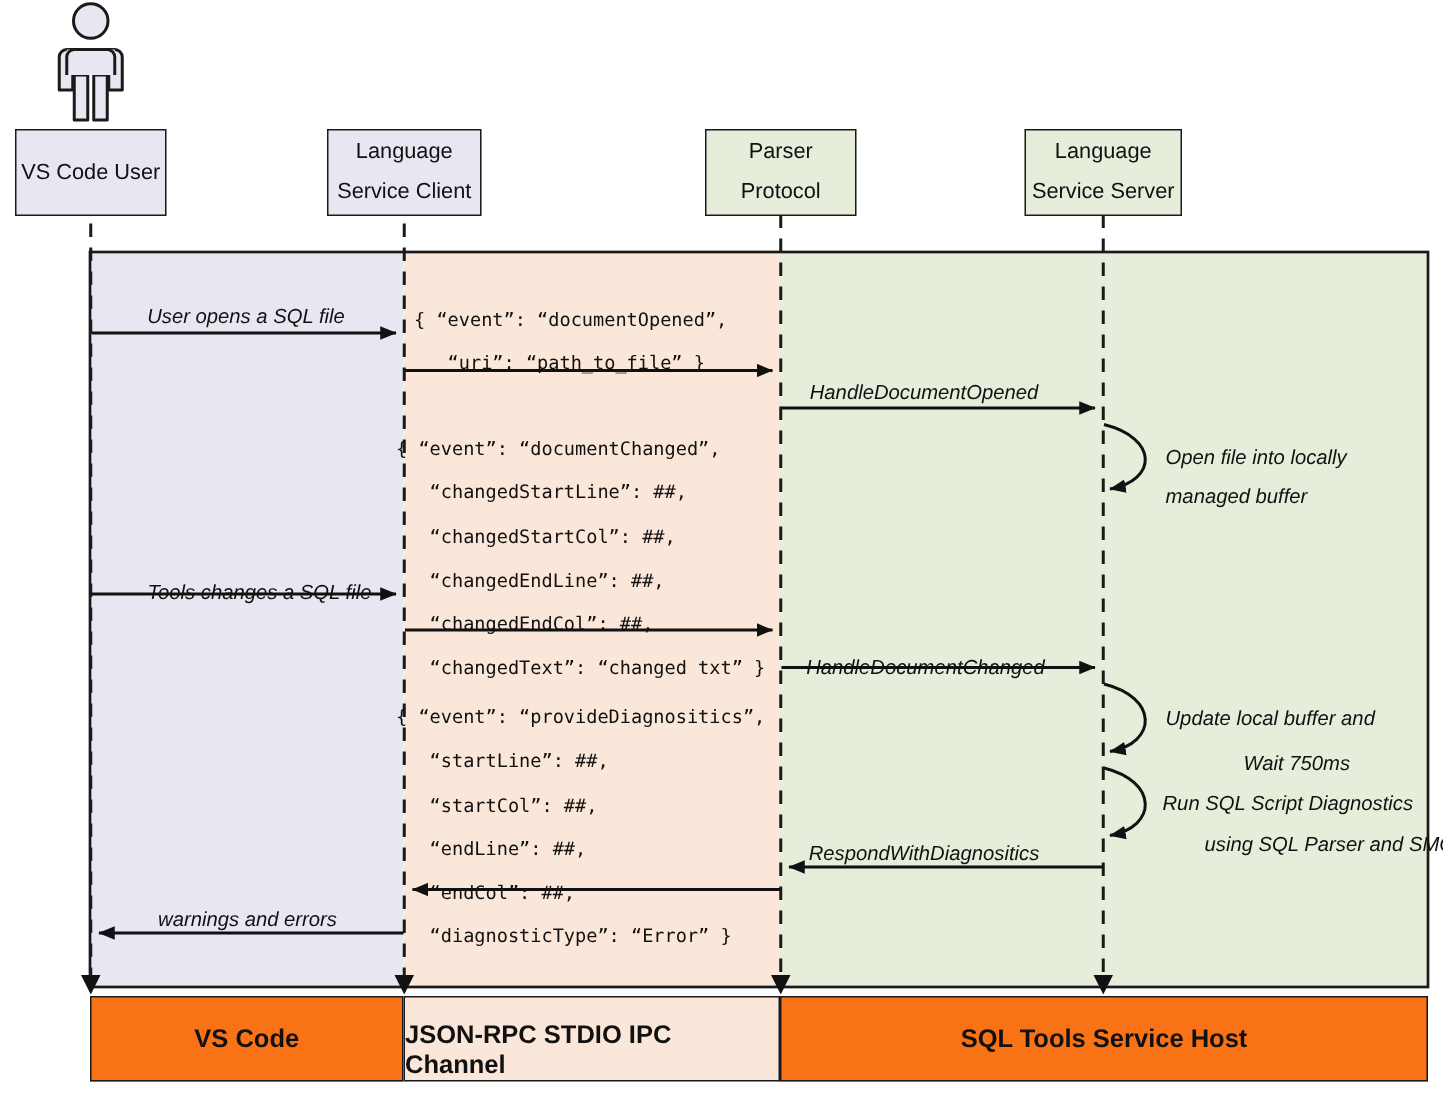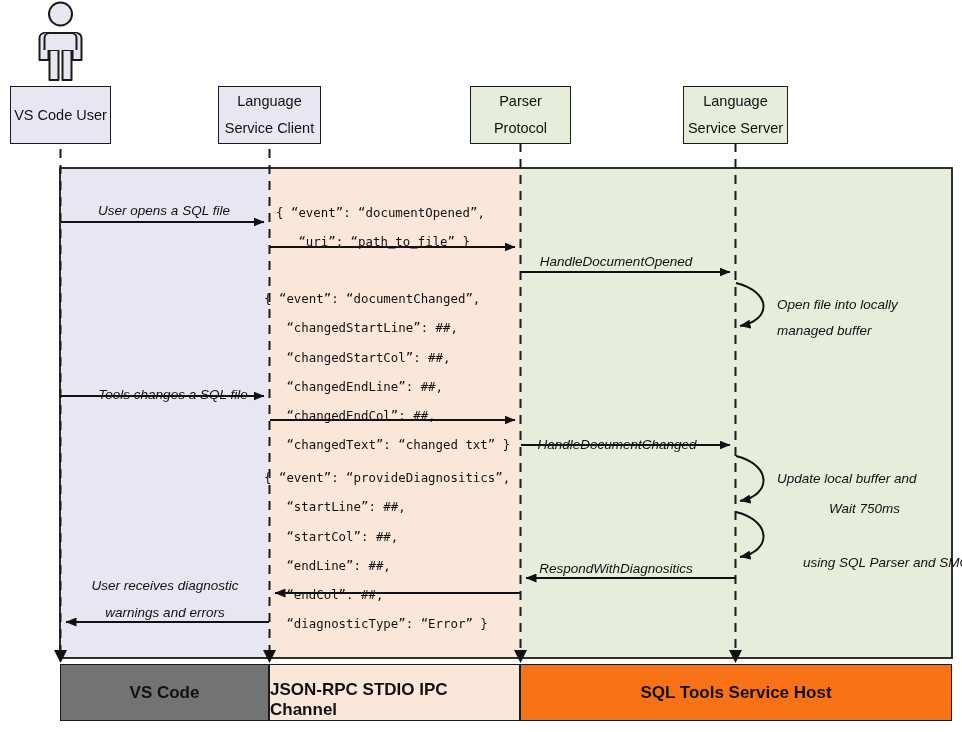--- a/index.html
+++ b/index.html
@@ -12,21 +12,21 @@
         display:flex;flex-direction:column;align-items:center;justify-content:center;
         font-size:14.5px;color:#111;line-height:1.85;}
   .pbox.lav{background:#e8e6f0;}
   .pbox.grn{background:#e6eddb;}
   .pbox span{display:block;white-space:nowrap;}
 
   
   .fcell{position:absolute;border:1.6px solid #1a1a1a;box-sizing:border-box;
          display:flex;align-items:center;justify-content:center;
          font-size:17px;font-weight:bold;color:#111;}
-  .fcell.lav{background:#737373;}
+  .fcell.lav{background:#f97316;}
   .fcell.orn{background:#fbe7da;}
   .fcell.grn{background:#f97316;}
 
   
   .mlab{position:absolute;font-style:italic;font-size:13.5px;color:#111;
         line-height:1.95;white-space:nowrap;}
   .mlab.ctr{text-align:center;transform:translateX(-50%);font-style:italic;}
   .mlab.lft{text-align:left;}
 
   
@@ -150,29 +150,29 @@
   <div class="mlab ctr" style="left:164px;top:198px;">User opens a SQL file</div>
 
   <div class="mlab ctr" style="left:616px;top:249px;">HandleDocumentOpened</div>
 
   <div class="mlab ctr" style="left:173px;top:382px;">Tools changes a SQL file</div>
 
   <div class="mlab ctr" style="left:617px;top:432px;">HandleDocumentChanged</div>
 
   <div class="mlab ctr" style="left:616px;top:556px;">RespondWithDiagnositics</div>
 
-  <div class="mlab ctr" style="left:165px;top:573px;">User receives diagnostic</div>
   <div class="mlab ctr" style="left:165px;top:600px;">warnings and errors</div>
 
   <div class="mlab lft" style="left:777px;top:292px;">Open file into locally</div>
   <div class="mlab lft" style="left:777px;top:318px;">managed buffer</div>
 
   <div class="mlab lft" style="left:777px;top:466px;">Update local buffer and</div>
   <div class="mlab lft" style="left:829px;top:496px;">Wait 750ms</div>
 
+  <div class="mlab lft" style="left:775px;top:523px;">Run SQL Script Diagnostics</div>
   <div class="mlab lft" style="left:775px;top:550px;margin-left:28px;">using SQL Parser and SMO</div>
 
   <div class="json" style="left:276px;top:198px;">{ “event”: “documentOpened”,
    “uri”: “path_to_file” }</div>
 
   <div class="json" style="left:264px;top:284px;">{ “event”: “documentChanged”,
    “changedStartLine”: ##,
    “changedStartCol”: ##,
    “changedEndLine”: ##,
    “changedEndCol”: ##,

